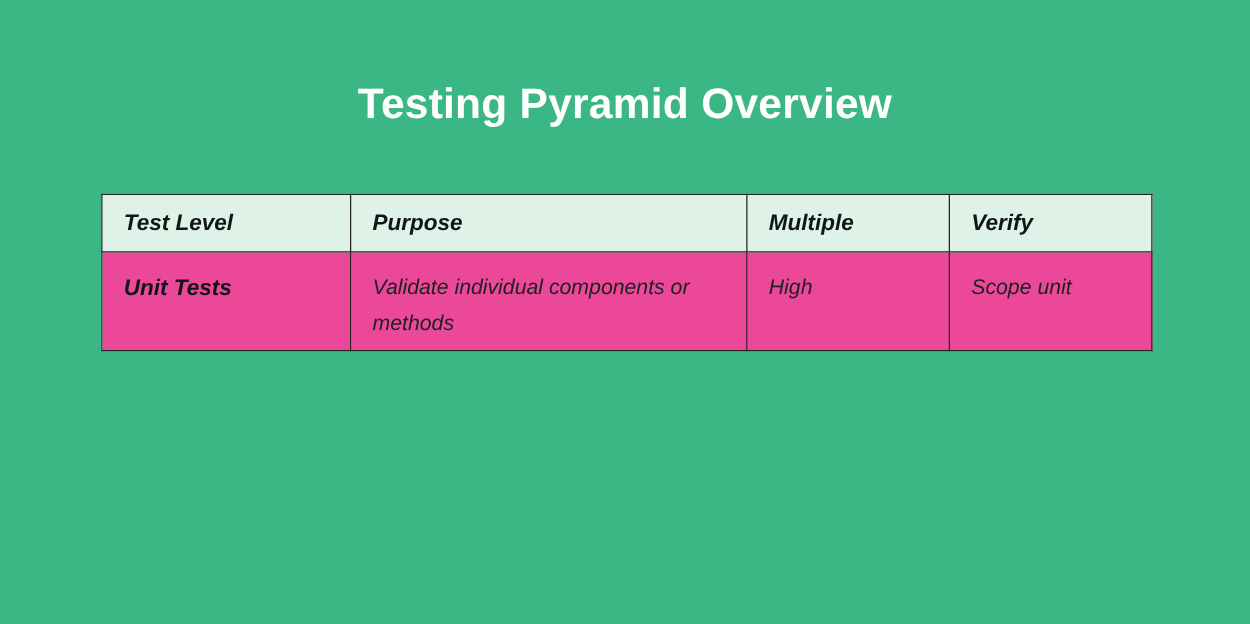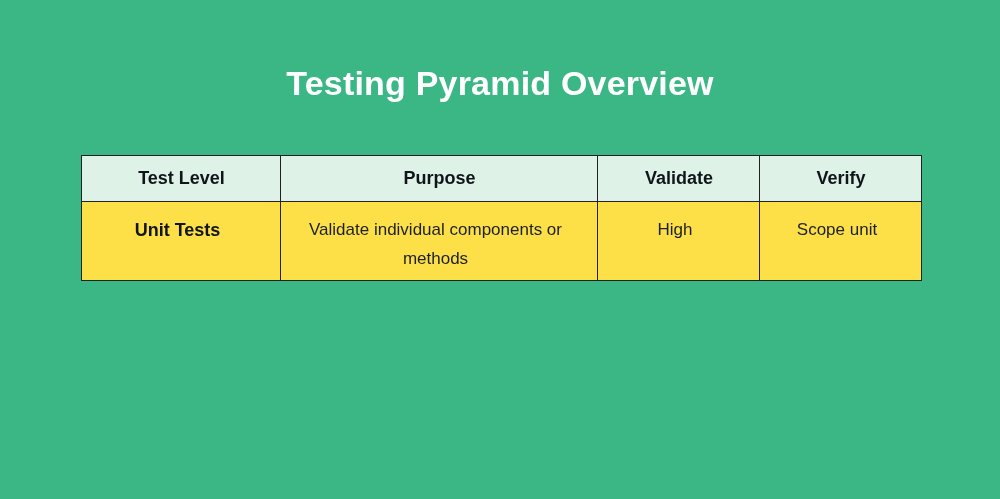--- a/index.html
+++ b/index.html
@@ -35,33 +35,34 @@
       border-collapse: collapse;
       table-layout: fixed;
       background: #FFFFFF;
     }
     col.c1 { width: 199px; }
     col.c2 { width: 317px; }
     col.c3 { width: 162px; }
     col.c4 { width: 162px; }
     .grid th, .grid td {
       border: 1px solid #222222;
-      text-align: center;
+      text-align: left;
+      font-style: italic;
     }
     .grid th {
       background: #DEF2E7;
       height: 46px;
       vertical-align: middle;
       font-size: 18px;
       font-weight: 700;
       color: #10151A;
       padding: 0 16px 0 17px;
     }
     .grid td {
-      background: #fde047;
+      background: #ec4899;
       height: 79px;
       vertical-align: top;
       font-size: 17px;
       line-height: 29px;
       color: #1C2024;
       padding: 13px 24px 0 17px;
     }
     td.level {
       font-size: 18px;
       font-weight: 700;
@@ -84,21 +85,21 @@
     <colgroup>
       <col class="c1">
         <col class="c2">
         <col class="c3">
         <col class="c4">
     </colgroup>
     <thead>
       <tr>
         <th>Test Level</th>
         <th>Purpose</th>
-        <th>Validate</th>
+        <th>Multiple</th>
         <th>Verify</th>
       </tr>
     </thead>
     <tbody>
       <tr>
         <td class="level"><span>Unit Tests</span></td>
         <td>Validate individual components or methods</td>
         <td>High</td>
         <td>Scope unit</td>
       </tr>

